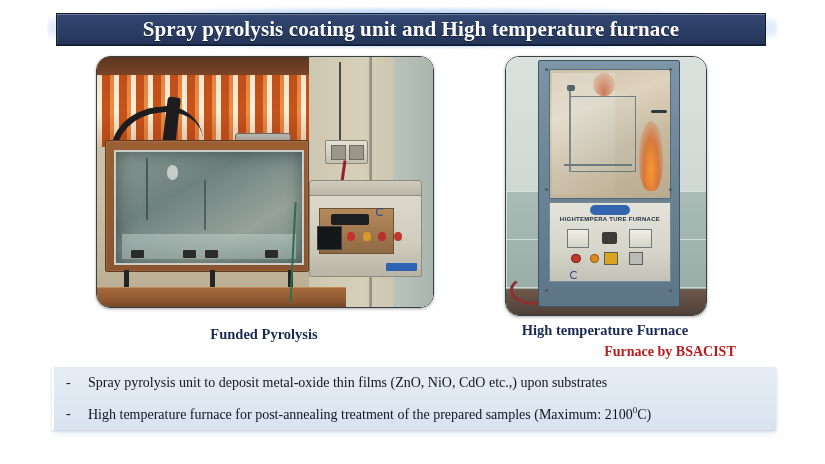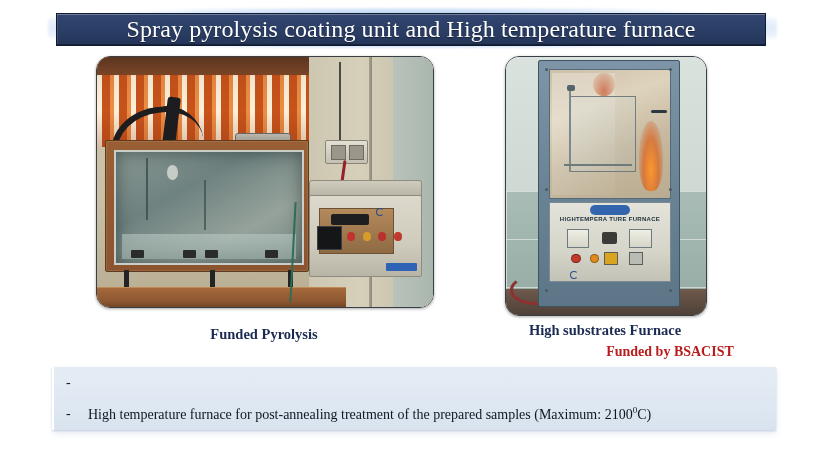--- a/index.html
+++ b/index.html
@@ -38,22 +38,22 @@
     box-shadow: inset 0 1px 0 rgba(255,255,255,0.30),
                 inset 0 -1px 0 rgba(0,0,0,0.35),
                 inset 1px 0 0 rgba(255,255,255,0.10);
     display: flex;
     align-items: center;
     justify-content: center;
   }
   .title-text {
     color: #ffffff;
     font-family: "Liberation Serif", serif;
-    font-weight: normal;
-    font-size: 24px;
+    font-weight: bold;
+    font-size: 21px;
     letter-spacing: 0.1px;
     white-space: nowrap;
     text-shadow: 0 1px 1px rgba(0,0,0,0.45);
   }
 
   
   .photo {
     position: absolute;
     border-radius: 14px;
     overflow: hidden;
@@ -789,28 +789,29 @@
       <div class="fn-bolt" style="left:93%; top:3%;"></div>
       <div class="fn-bolt" style="left:4%;  top:52%;"></div>
       <div class="fn-bolt" style="left:93%; top:52%;"></div>
       <div class="fn-bolt" style="left:4%;  top:93%;"></div>
       <div class="fn-bolt" style="left:93%; top:93%;"></div>
     </div>
   </div>
 </div>
 
 <div class="caption" id="caption-spray">Funded Pyrolysis</div>
-<div class="caption" id="caption-furnace">High substrates Furnace</div>
-<div id="funding-note">Funded by BSACIST</div>
+<div class="caption" id="caption-furnace">High temperature Furnace</div>
+<div id="funding-note">Furnace by BSACIST</div>
 
 <div class="bullet-box-shadow"></div>
 <div class="bullet-box">
 
   <div class="bullet-row">
     <span class="bullet-dash">-</span>
+    <span class="bullet-text"><span>Spray pyrolysis unit to deposit metal-oxide thin films (ZnO, NiO, CdO etc.,)  upon substrates</span></span>
   </div>
 
   <div class="bullet-row">
     <span class="bullet-dash">-</span>
     <span class="bullet-text"><span>High temperature furnace for post-annealing treatment of the prepared samples (Maximum: 2100</span><sup>0</sup><span>C)</span></span>
   </div>
 
 </div>
 
 </body></html>

